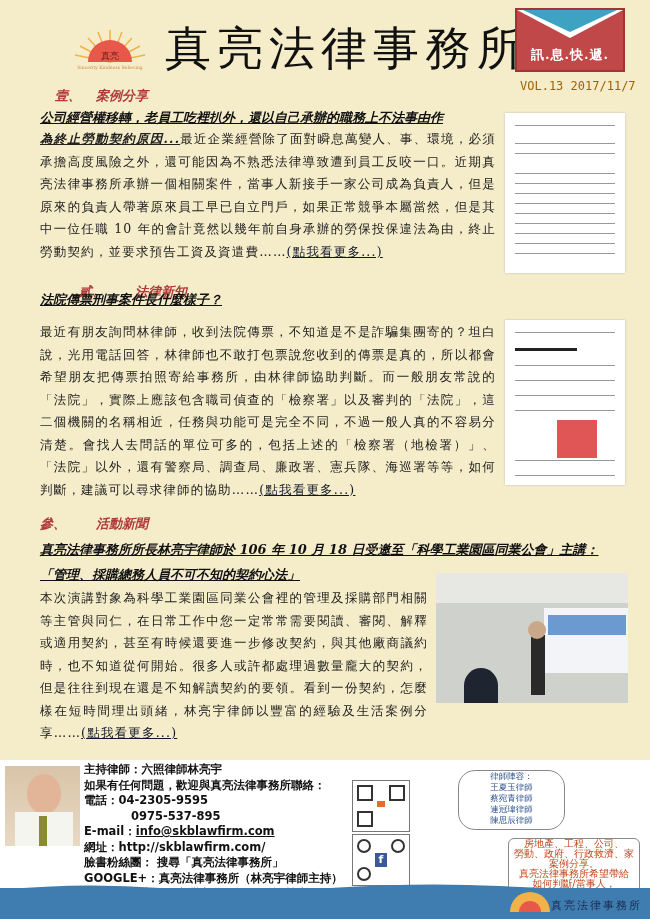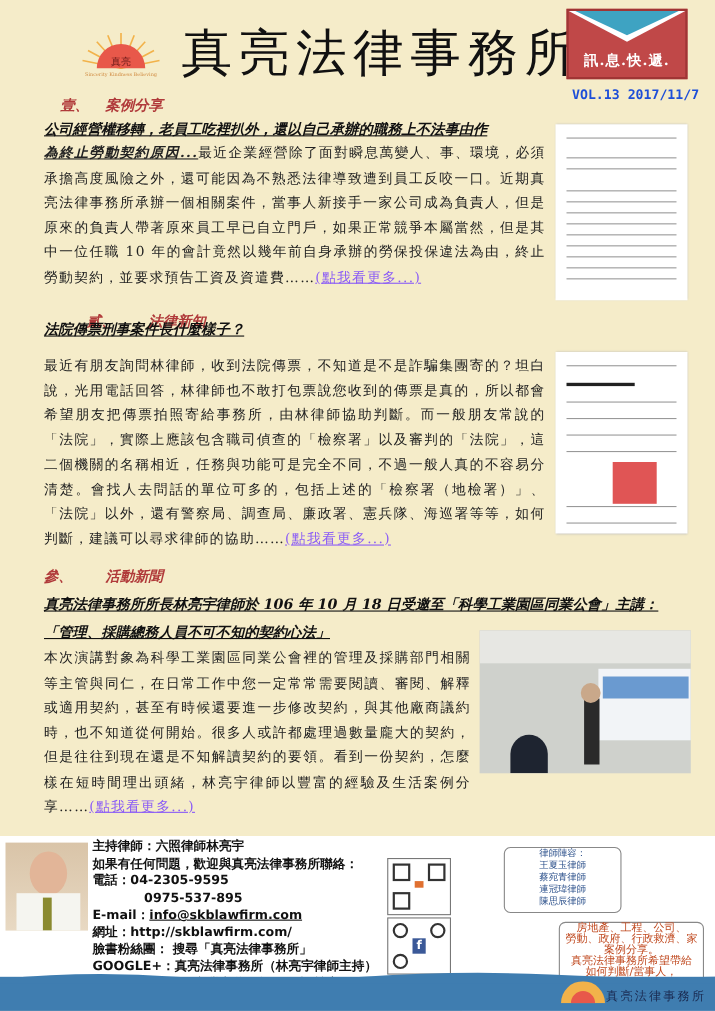--- a/index.html
+++ b/index.html
@@ -3,40 +3,40 @@
 <meta charset="utf-8">
 <style>
   html,body{margin:0;padding:0;}
   body{width:650px;height:919px;background:#f5ecc9;font-family:"DejaVu Serif","Liberation Serif",serif;color:#222;position:relative;overflow:hidden;}
   .logo{position:absolute;left:70px;top:28px;width:80px;height:42px;}
   .title{position:absolute;left:165px;top:18px;font-size:46px;letter-spacing:6px;color:#111;font-family:"DejaVu Serif",serif;font-weight:normal;}
   .badge{position:absolute;left:515px;top:8px;width:110px;height:64px;background:#c04848;border:2px solid #a03535;box-sizing:border-box;}
   .badge .flap{position:absolute;left:0;top:0;width:0;height:0;border-left:53px solid transparent;border-right:53px solid transparent;border-top:28px solid #fff;}
   .badge .flap2{position:absolute;left:6px;top:0;width:0;height:0;border-left:47px solid transparent;border-right:47px solid transparent;border-top:22px solid #3ea3c2;}
   .badge .btxt{position:absolute;left:0;right:0;bottom:6px;text-align:center;color:#fff;font-size:13px;font-weight:bold;letter-spacing:1px;}
-  .vol{position:absolute;left:520px;top:79px;font-family:"DejaVu Sans Mono",monospace;font-size:12px;font-weight:bold;color:#1d4ed8;}
+  .vol{position:absolute;left:520px;top:79px;font-family:"DejaVu Sans Mono",monospace;font-size:12px;font-weight:normal;color:#a16207;}
   .sec{position:absolute;left:40px;font-size:13px;font-weight:bold;color:#b03a3a;font-style:italic;}
   .sec .num{display:inline-block;width:56px;}
   .headline{position:absolute;left:40px;font-size:13px;font-weight:bold;font-style:italic;text-decoration:underline;color:#111;}
   .para{position:absolute;left:40px;font-size:12.5px;line-height:22.5px;letter-spacing:1.2px;color:#222;text-align:justify;}
   .para .lead{font-weight:bold;font-style:italic;text-decoration:underline;}
-  .more{color:#8b5cf6;text-decoration:underline;cursor:pointer;}
+  .more{color:#0f172a;text-decoration:underline;cursor:pointer;}
   .docimg{position:absolute;background:#fff;box-shadow:0 0 2px #bbb;}
   .docimg .ln{position:absolute;left:8%;right:8%;height:1px;background:#999;}
   .photo{position:absolute;left:436px;top:573px;width:192px;height:130px;background:#cfd1cc;overflow:hidden;}
   .footer{position:absolute;left:0;top:760px;width:650px;height:159px;}
   .fleft{position:absolute;left:0;top:0;width:420px;height:140px;background:#fff;}
   .avatar{position:absolute;left:5px;top:6px;width:75px;height:80px;background:linear-gradient(#d9c4a8,#e8d9c3);overflow:hidden;}
   .contact{position:absolute;left:84px;top:2px;font-family:"DejaVu Sans",sans-serif;font-size:11.5px;font-weight:bold;line-height:15.5px;color:#111;}
   .contact .addr{font-weight:normal;}
   .qr{position:absolute;width:56px;height:50px;background:#fff;border:1px solid #777;}
   .wave{position:absolute;left:0;top:128px;width:650px;height:31px;background:#3f7db0;}
   .fright{position:absolute;left:420px;top:0;width:230px;height:159px;background:#fff;}
   .scroll{position:absolute;background:#fff;border:1px solid #888;border-radius:6px;font-family:"DejaVu Sans",sans-serif;text-align:center;}
-  .s1{left:38px;top:10px;width:105px;height:58px;font-size:8.5px;line-height:11px;color:#2a4f8a;}
+  .s1{left:38px;top:10px;width:105px;height:58px;font-size:8.5px;line-height:11px;color:#2a4f8a;border-radius:17px;}
   .s2{left:88px;top:78px;width:130px;height:58px;font-size:10px;line-height:10px;color:#c04a20;}
   .brand{position:absolute;right:8px;bottom:5px;color:#1a2a50;font-size:11px;letter-spacing:2px;}
 </style>
 </head>
 <body>
 
 <div class="logo">
   <svg width="80" height="42" viewBox="0 0 80 42">
     <g stroke="#f2b24a" stroke-width="1.5">
       <line x1="40" y1="34" x2="40" y2="2"></line>

